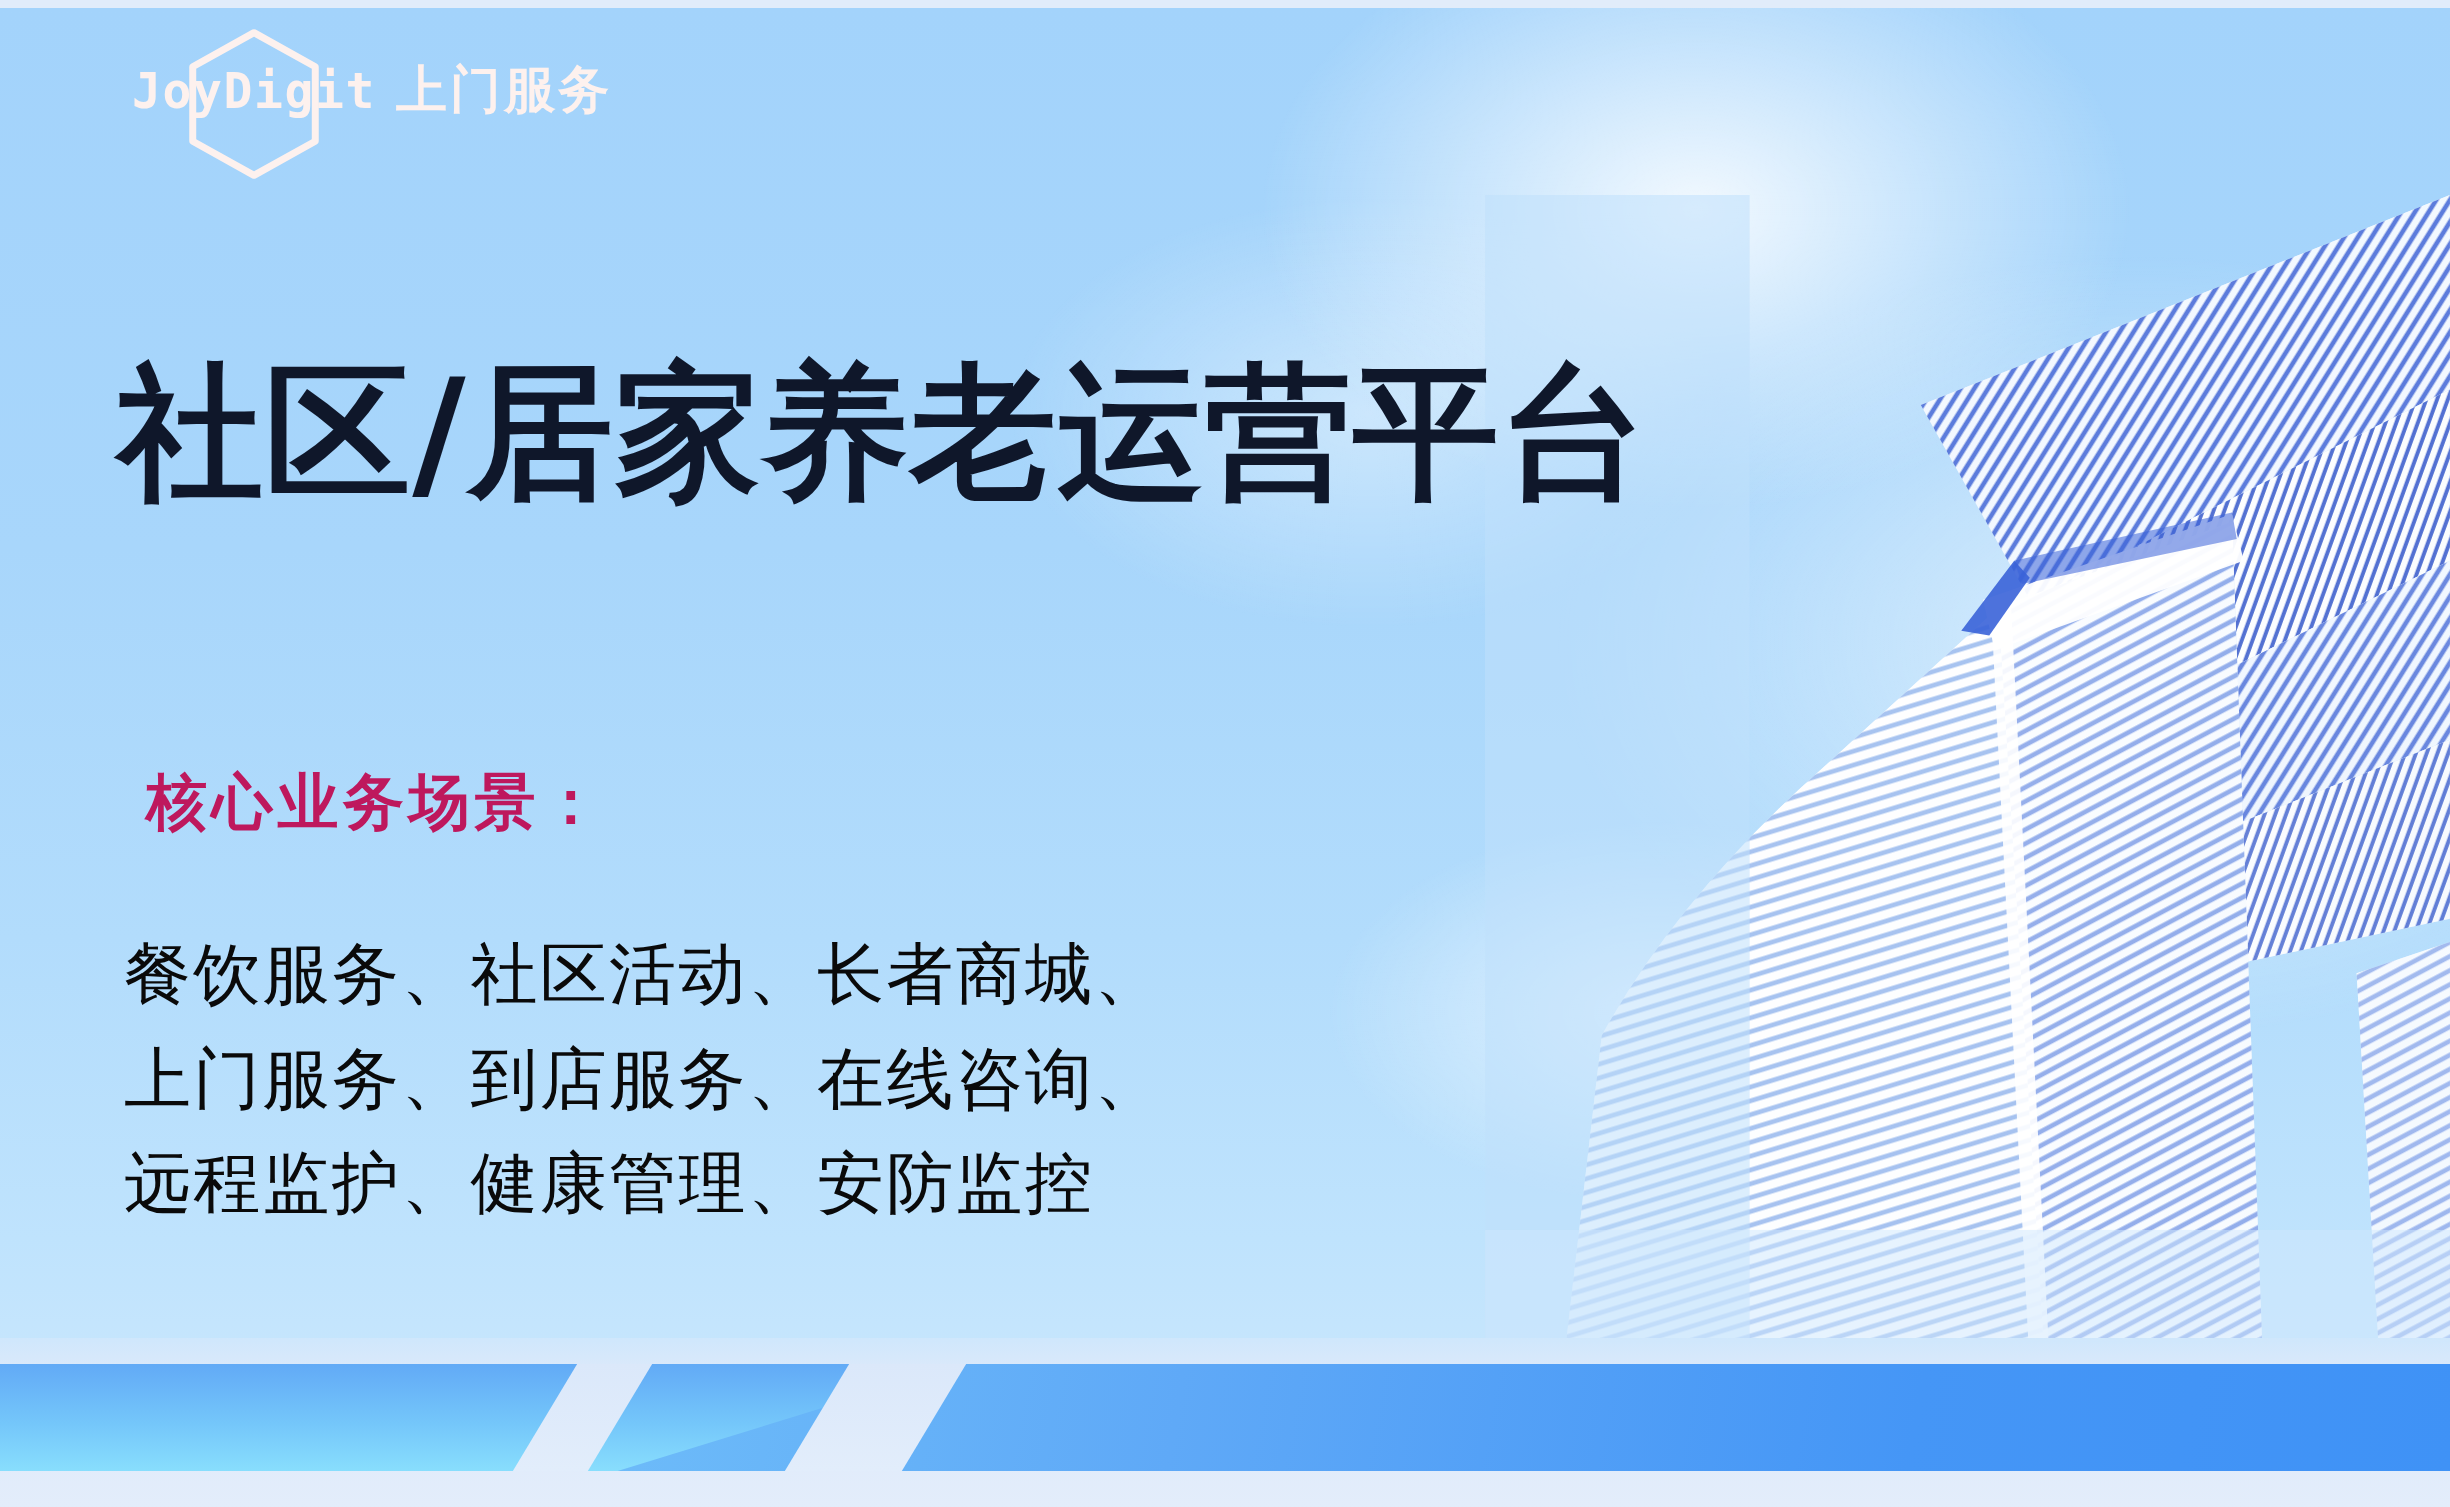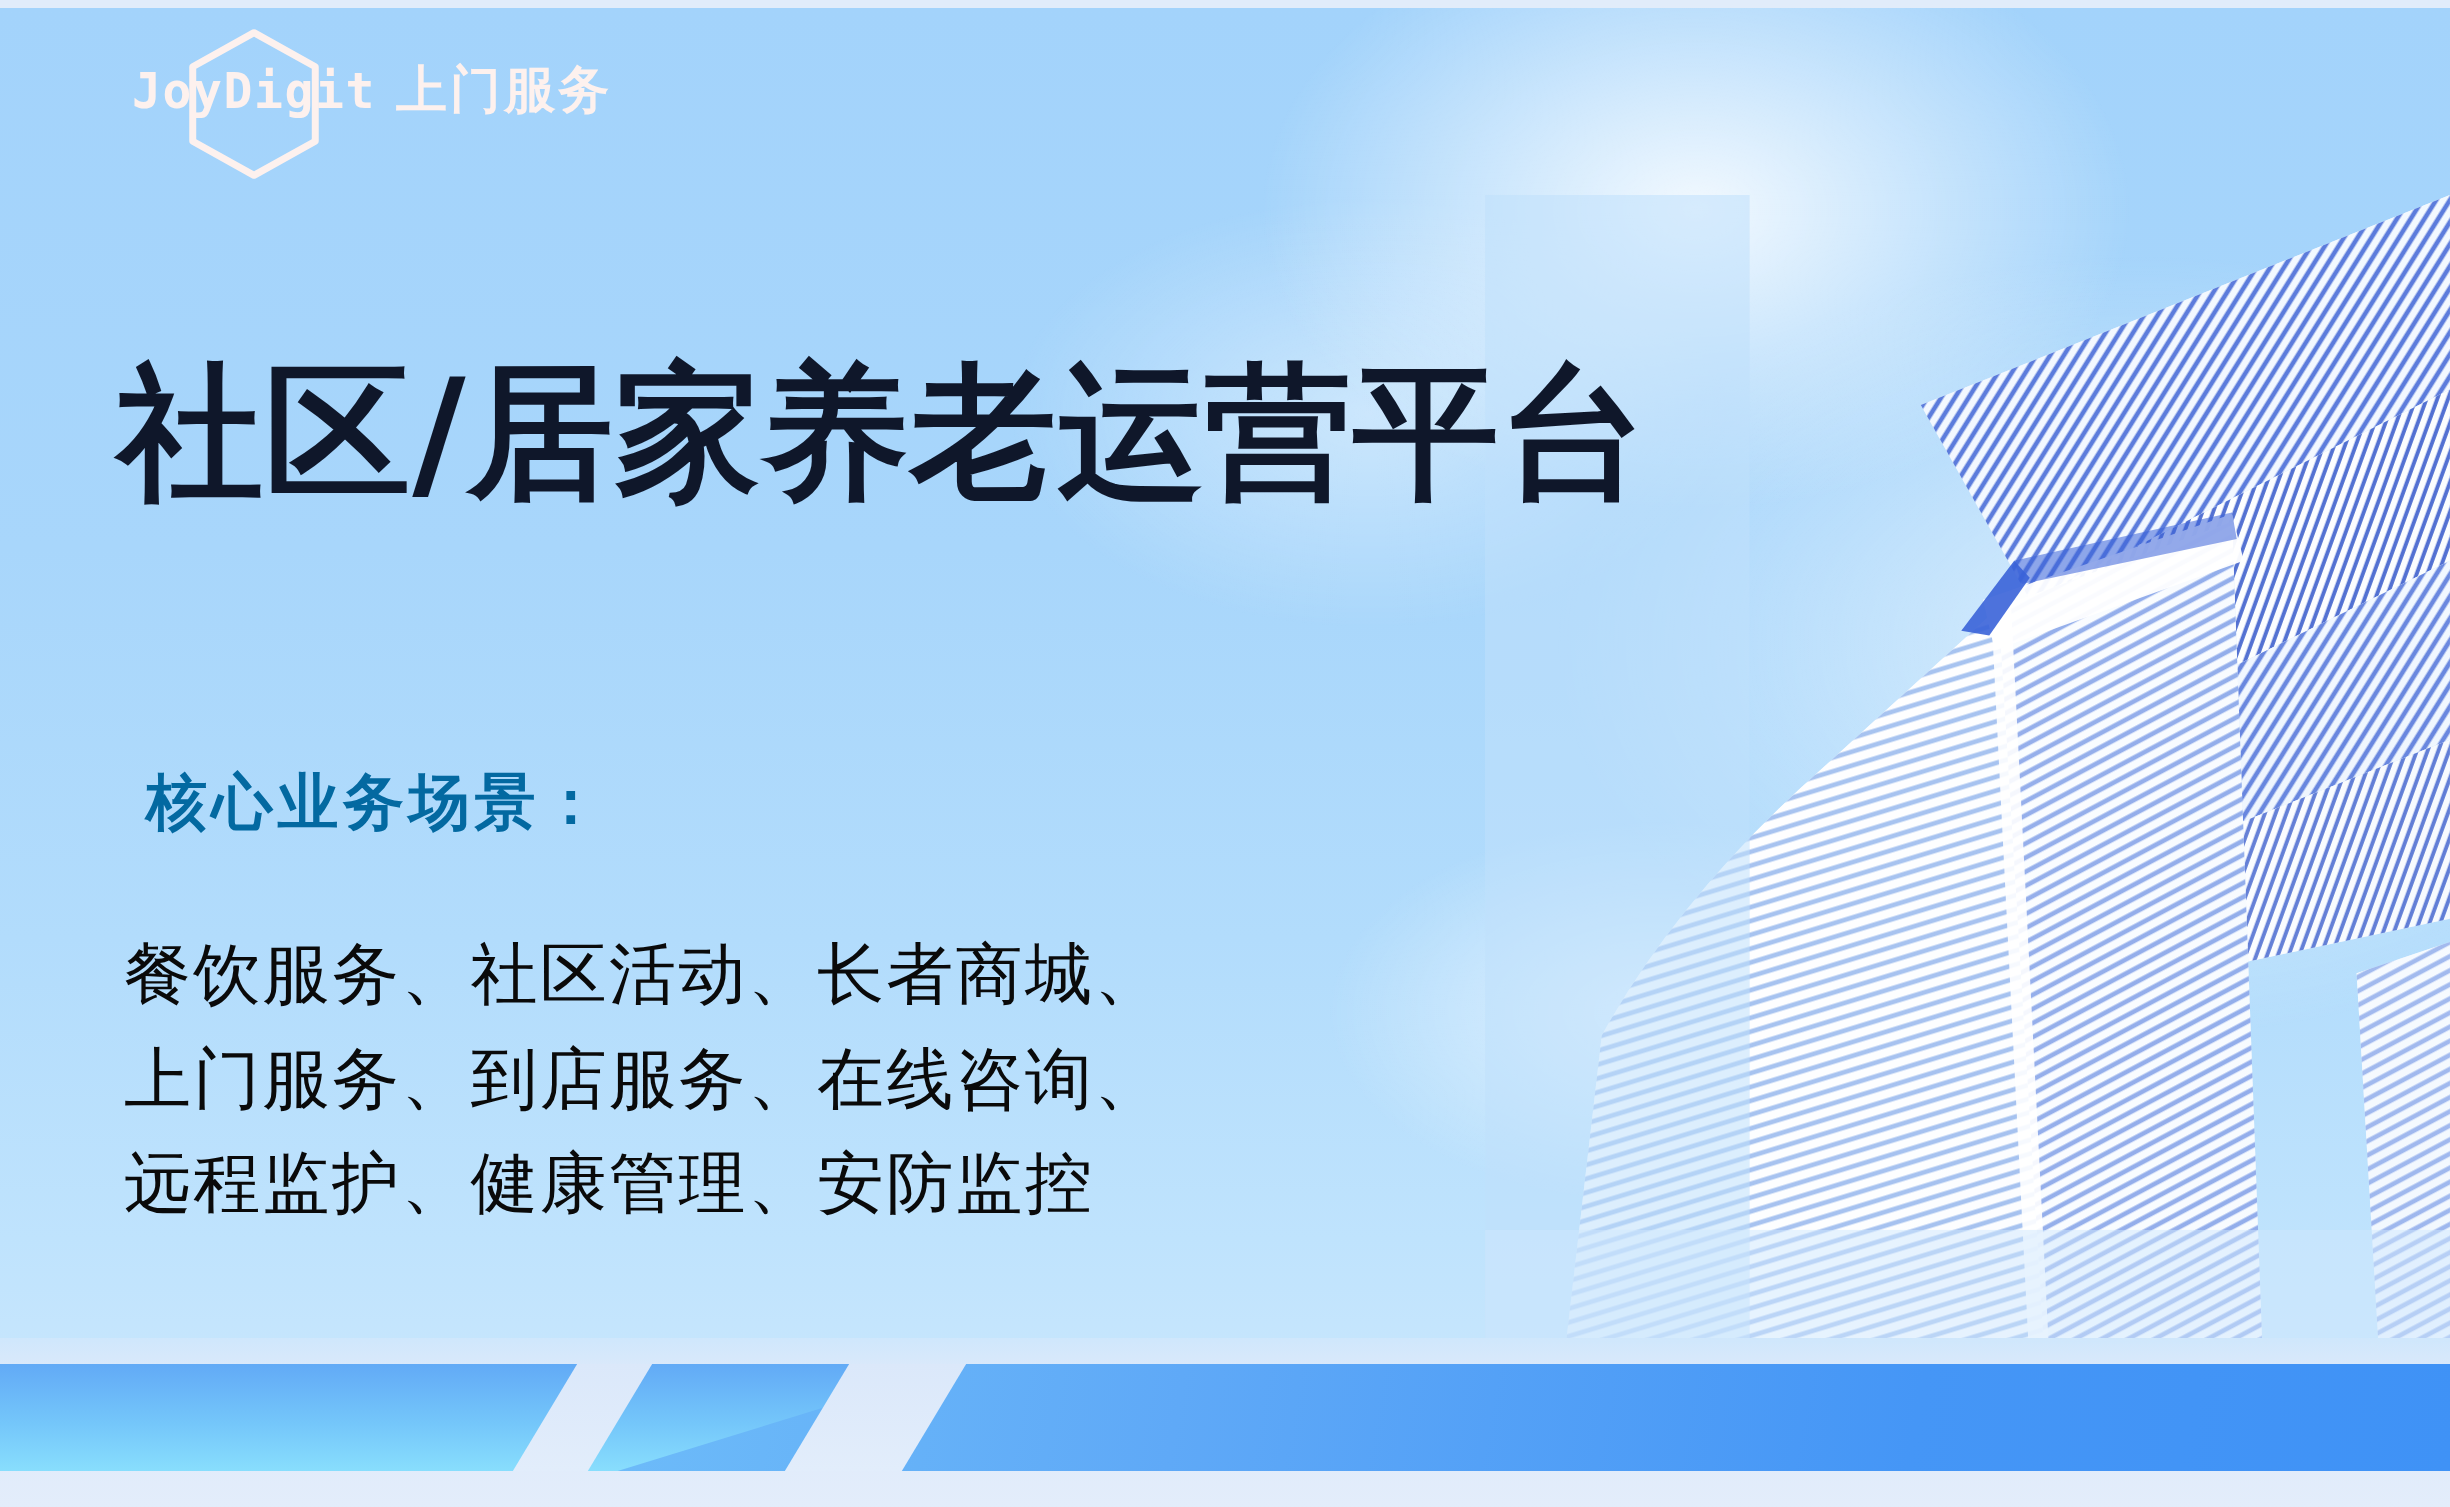--- a/index.html
+++ b/index.html
@@ -70,21 +70,21 @@
     white-space:nowrap;
   }
 
   
   .subtitle{
     position:absolute;left:146px;top:762px;
     font-family:Liberation Mono, monospace;
     font-weight:700;
     font-size:61px;
     letter-spacing:4.7px;
-    color:#0369a1;
+    color:#be185d;
     white-space:nowrap;
   }
 
   
   .scenarios{
     position:absolute;left:124px;top:922px;
     font-family:"DejaVu Sans","Liberation Sans",sans-serif;
     font-weight:400;
     font-size:67px;
     line-height:1.56;

